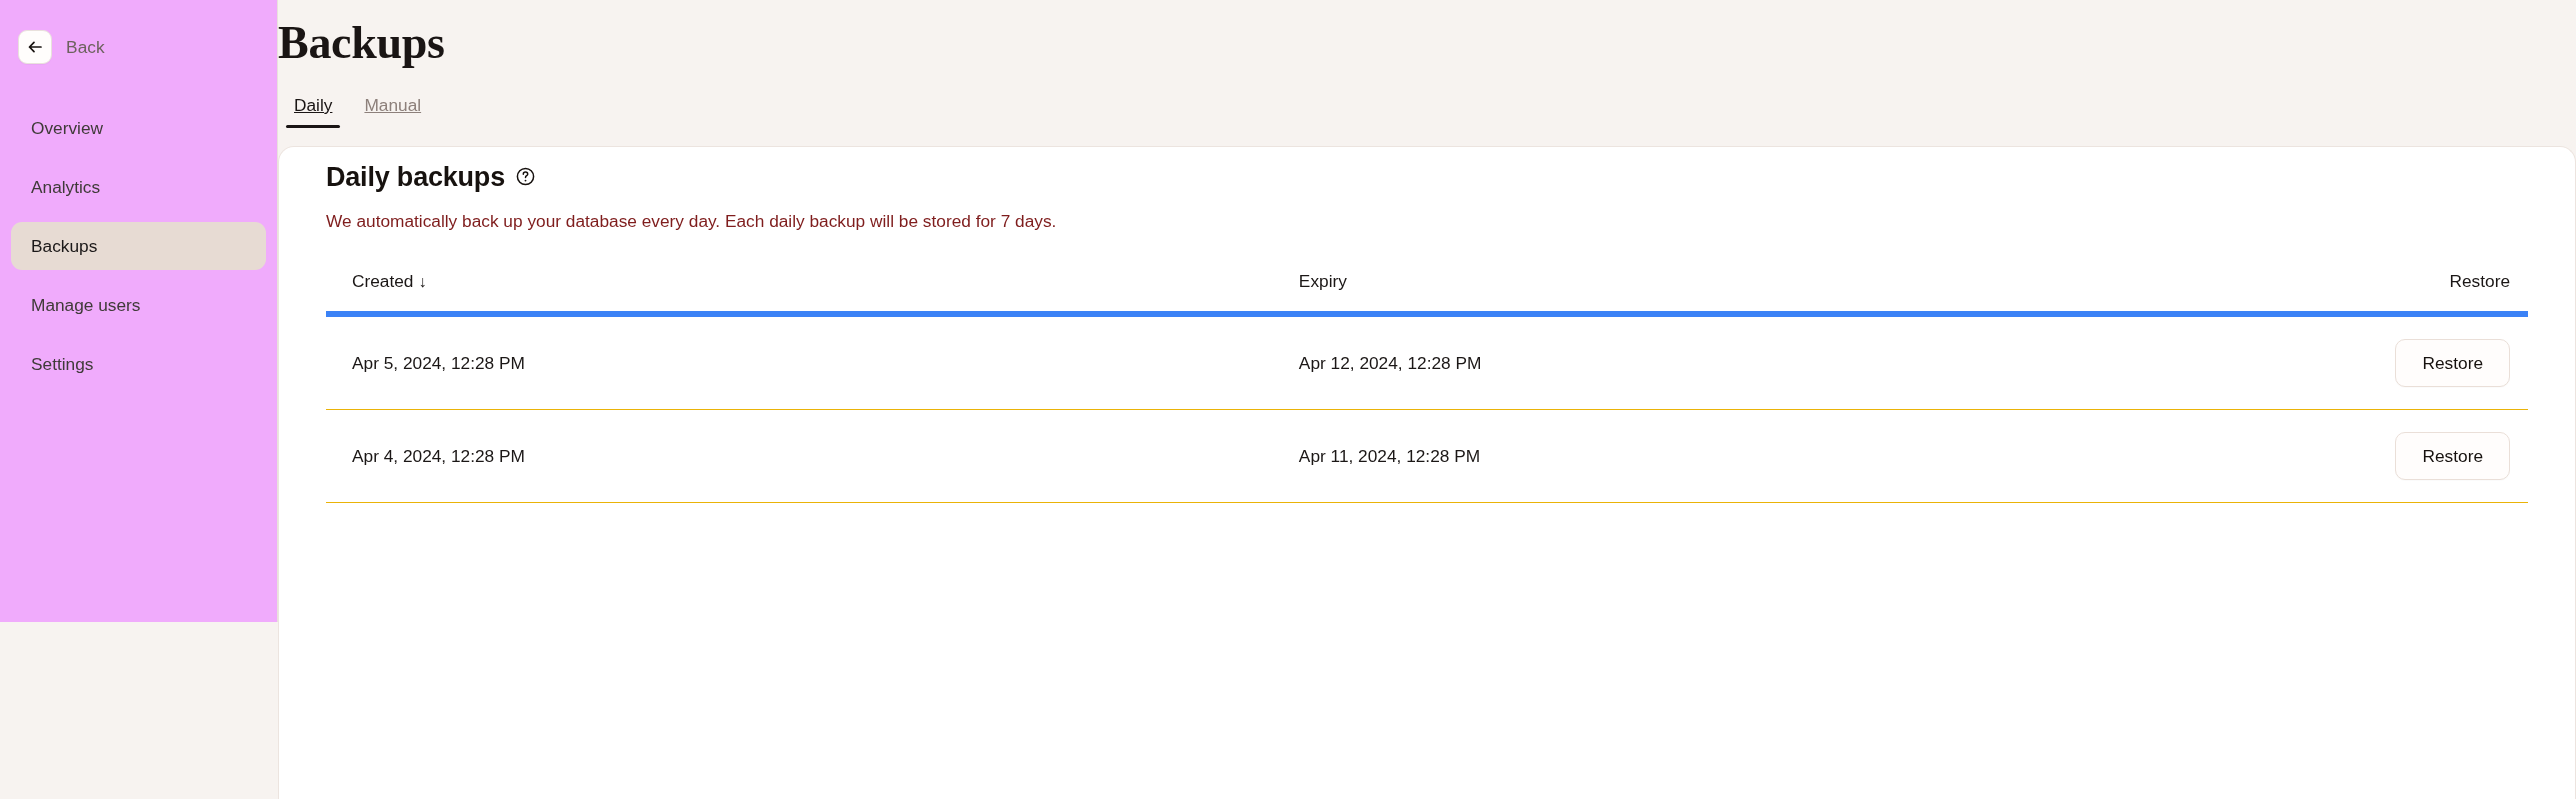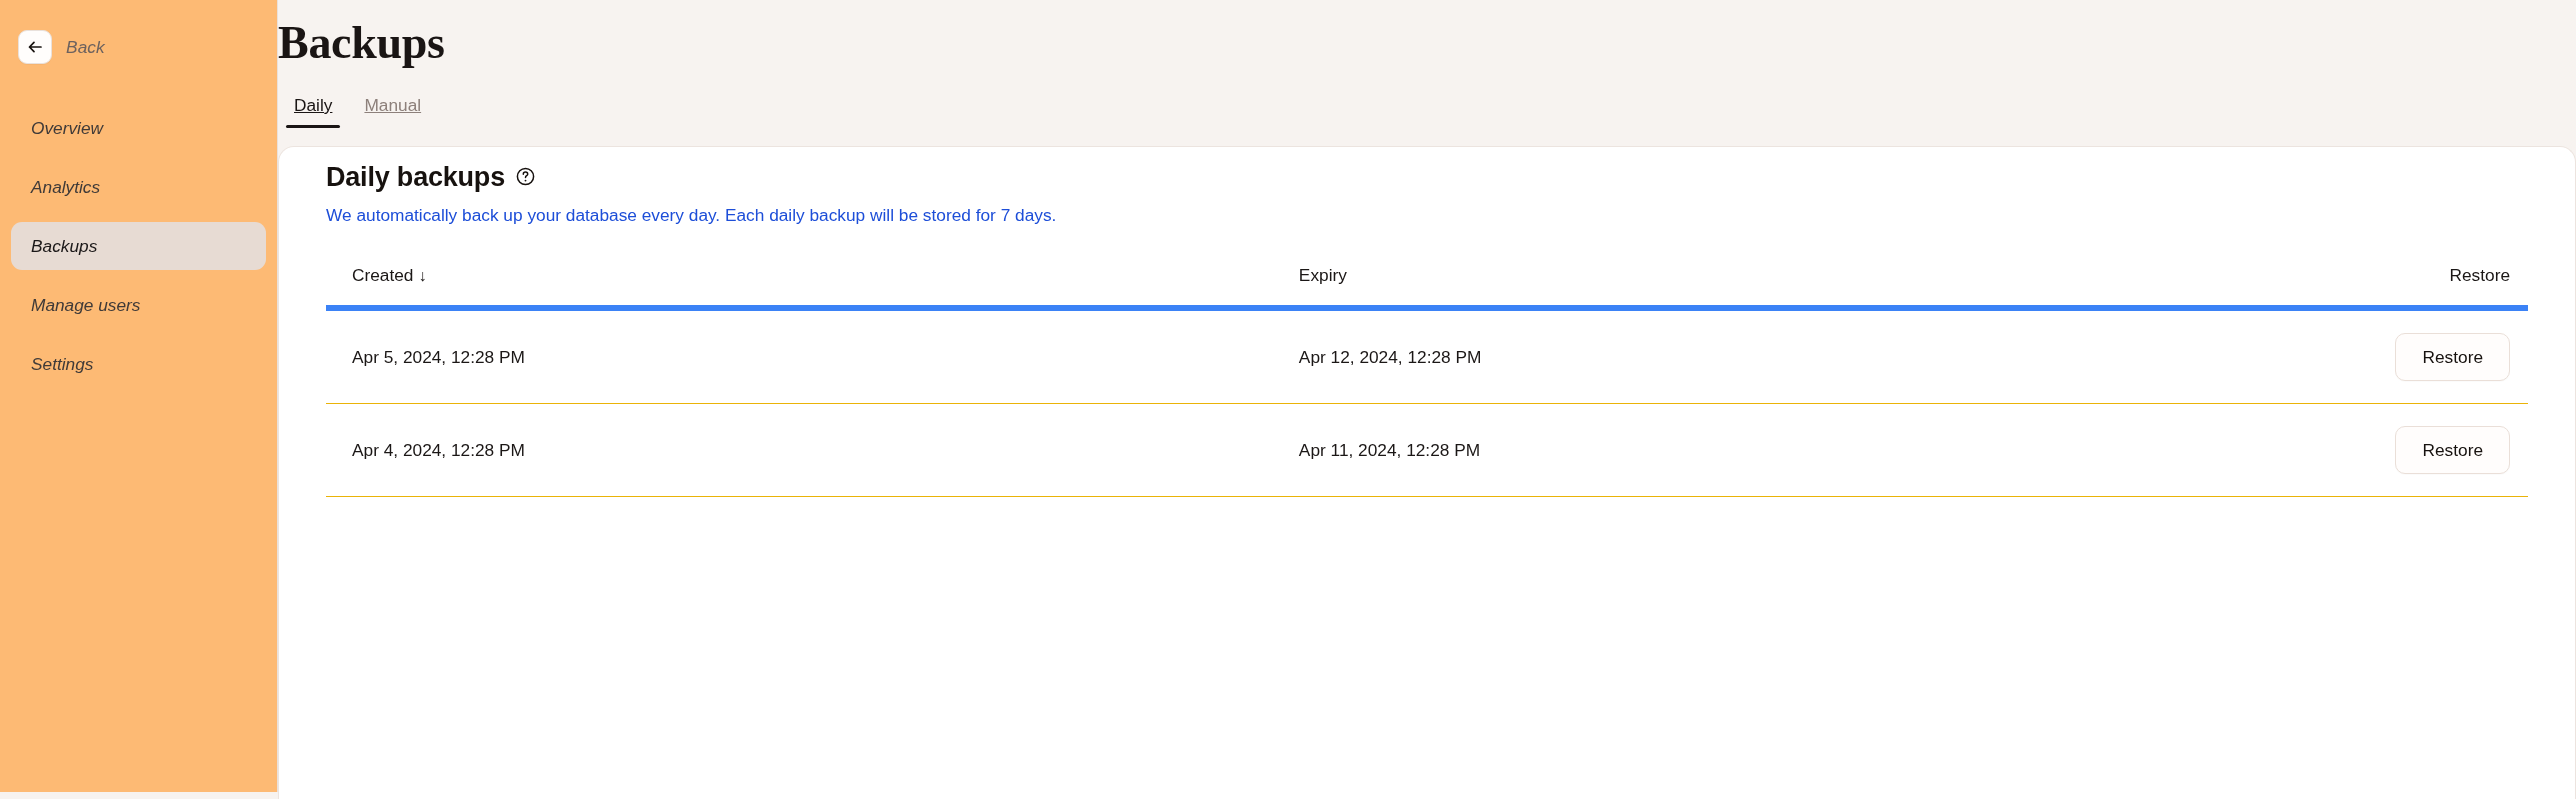--- a/index.html
+++ b/index.html
@@ -6,26 +6,25 @@
   html, body {
     width: 2576px; height: 799px;
     background: #f7f3f0;
     font-family: "Liberation Sans", sans-serif;
     overflow: hidden;
   }
   .app { position: relative; width: 2576px; height: 799px; display: flex; }
 
   
   .sidebar {
-    width: 278px; height: 792px;
-    background: #fdba74;
+    width: 278px; height: 622px;
+    background: #f0abfc;
     border-right: 1px solid #e9e1dc;
     flex: 0 0 278px;
     position: relative;
-    font-style: italic;
   }
   .back-row {
     display: flex; align-items: center;
     gap: 14px;
     padding: 30px 0 0 18px;
   }
   .back-btn {
     width: 34px; height: 34px;
     background: #fffdfc;
     border: 1px solid #e9e1dc;
@@ -121,23 +120,23 @@
     padding-top: 15px;
   }
   .card-title {
     font-size: 27px;
     font-weight: 700;
     color: #17120f;
     letter-spacing: -0.2px;
   }
   .help-icon { display: block; margin-top: 2px; cursor: pointer; }
   .card-desc {
-    margin-top: 10px;
-    font-size: 17.3px;
-    color: #1d4ed8;
+    margin-top: 16px;
+    font-size: 17.3px;
+    color: #7f1d1d;
     line-height: 24px;
   }
 
   
   table.bk { width: 100%; border-collapse: collapse; margin-top: 24px; table-layout: fixed; }
   table.bk th {
     text-align: left;
     font-size: 17.3px;
     font-weight: 400;
     color: #1b1716;

